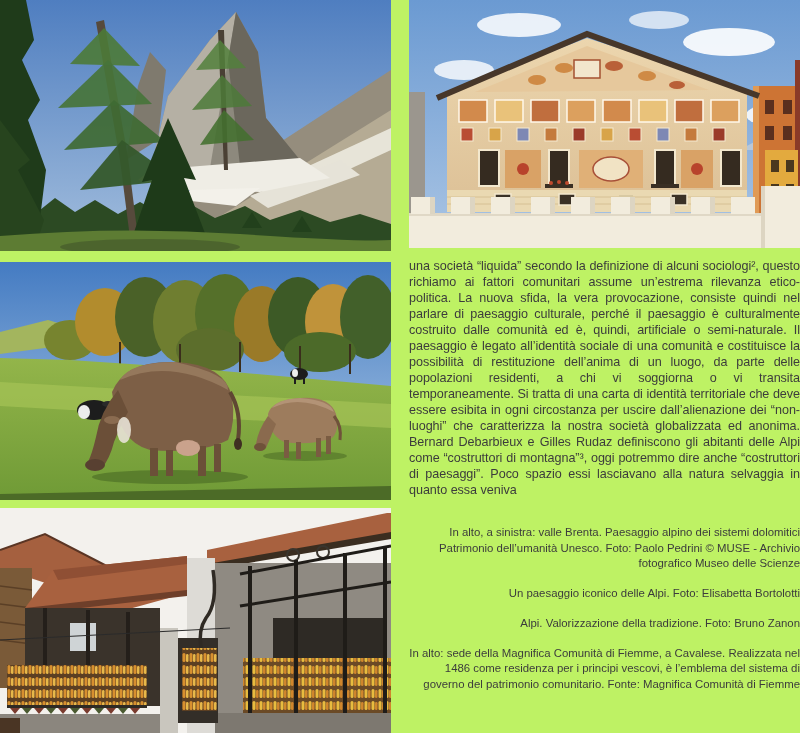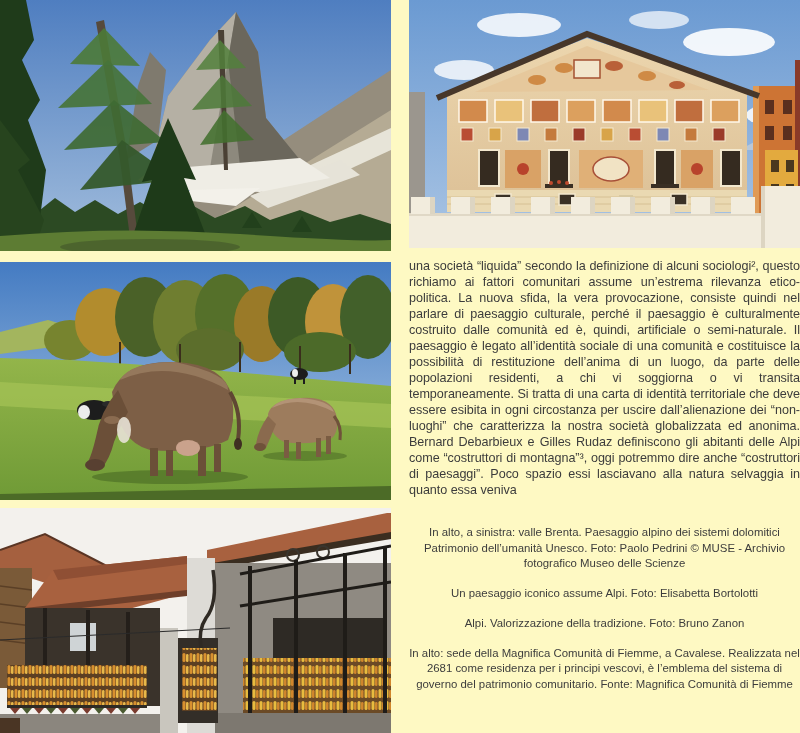--- a/index.html
+++ b/index.html
@@ -1,34 +1,34 @@
 <!DOCTYPE html>
 <html><head>
 <meta charset="utf-8">
 <style>
   html,body{margin:0;padding:0;background:#ffffff;}
   .page{
-    position:relative;width:800px;height:733px;background:#fef9c3;
+    position:relative;width:800px;height:733px;background:#bef264;
     font-family:"Liberation Sans",sans-serif;overflow:hidden;
   }
   figure.photo{position:absolute;margin:0;padding:0;overflow:hidden;}
   figure.photo svg{display:block;width:100%;height:100%;}
   #photo-tl{left:0;top:0;width:391px;height:251px;}
   #photo-tr{left:409px;top:0;width:391px;height:248px;}
   #photo-ml{left:0;top:262px;width:391px;height:238px;}
   #photo-bl{left:0;top:508px;width:391px;height:225px;}
   .text-col{position:absolute;left:409px;top:258px;width:391px;}
   .body-text{
     margin:0;font-size:12.6px;line-height:16px;color:#3c3c3c;
     text-align:justify;hyphens:none;letter-spacing:-0.05px;
   }
   .captions{margin-top:27px;}
   .caption{
     margin:0 0 14px 0;font-size:11.4px;line-height:15.7px;color:#3c3c3c;
-    text-align:center;
+    text-align:right;
   }
 </style>
 </head>
 <body>
 
 <div class="page">
 
   <figure class="photo" id="photo-tl">
     <svg viewBox="0 0 391 251">
       <defs>
@@ -382,19 +382,19 @@
       </g>
       <path d="M0 132 L230 120" stroke="#2b2b2b" stroke-width="1.2" fill="none"></path>
       <path d="M213 62 Q218 95 206 110 Q198 122 201 140" stroke="#2f2a24" stroke-width="3.5" fill="none"></path>
     </svg>
   </figure>
 
   <div class="text-col">
     <p class="body-text">una società “liquida” secondo la definizione di alcuni sociologi², questo richiamo ai fattori comunitari assume un’estrema rilevanza etico-politica. La nuova sfida, la vera provocazione, consiste quindi nel parlare di paesaggio culturale, perché il paesaggio è culturalmente costruito dalle comunità ed è, quindi, artificiale o semi-naturale. Il paesaggio è legato all’identità sociale di una comunità e costituisce la possibilità di restituzione dell’anima di un luogo, da parte delle popolazioni residenti, a chi vi soggiorna o vi transita temporaneamente. Si tratta di una carta di identità territoriale che deve essere esibita in ogni circostanza per uscire dall’alienazione dei “non-luoghi” che caratterizza la nostra società globalizzata ed anonima. Bernard Debarbieux e Gilles Rudaz definiscono gli abitanti delle Alpi come “costruttori di montagna”³, oggi potremmo dire anche “costruttori di paesaggi”. Poco spazio essi lasciavano alla natura selvaggia in quanto essa veniva</p>
     <div class="captions">
       <p class="caption">In alto, a sinistra: valle Brenta. Paesaggio alpino dei sistemi dolomitici Patrimonio dell’umanità Unesco. Foto: Paolo Pedrini © MUSE - Archivio fotografico Museo delle Scienze</p>
-      <p class="caption">Un paesaggio iconico assume Alpi. Foto: Elisabetta Bortolotti</p>
+      <p class="caption">Un paesaggio iconico delle Alpi. Foto: Elisabetta Bortolotti</p>
       <p class="caption">Alpi. Valorizzazione della tradizione. Foto: Bruno Zanon</p>
-      <p class="caption">In alto: sede della Magnifica Comunità di Fiemme, a Cavalese. Realizzata nel 2681 come residenza per i principi vescovi, è l’emblema del sistema di governo del patrimonio comunitario. Fonte: Magnifica Comunità di Fiemme</p>
+      <p class="caption">In alto: sede della Magnifica Comunità di Fiemme, a Cavalese. Realizzata nel 1486 come residenza per i principi vescovi, è l’emblema del sistema di governo del patrimonio comunitario. Fonte: Magnifica Comunità di Fiemme</p>
     </div>
   </div>
 
 </div>
 
 </body></html>

